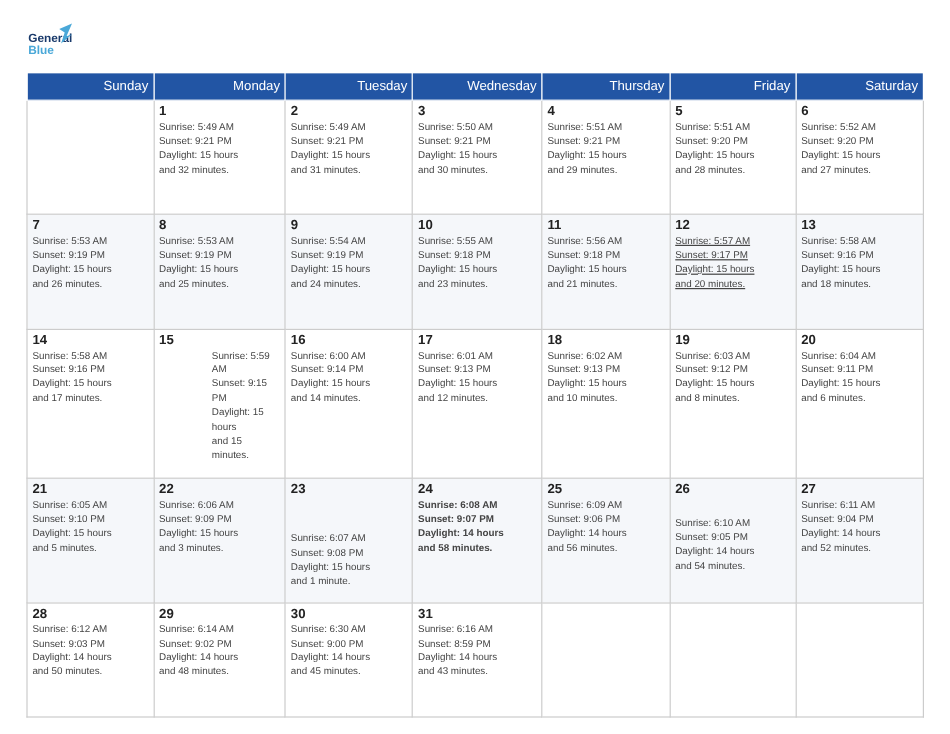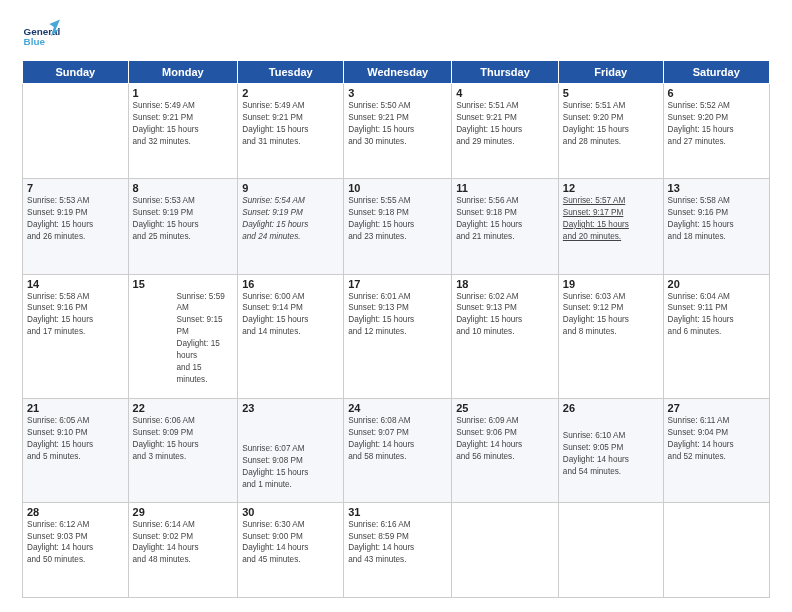--- a/index.html
+++ b/index.html
@@ -44,23 +44,23 @@
     }
     table {
       width: 100%;
       border-collapse: collapse;
       flex: 1;
     }
     thead tr th {
       background: #2255a4;
       color: #fff;
       font-size: 11px;
-      font-weight: bold;
+      font-weight: normal;
       padding: 5px 4px;
-      text-align: center;
+      text-align: right;
       border: 1px solid #fff;
     }
     tbody tr td {
       border: 1px solid #ccc;
       vertical-align: top;
       padding: 3px 4px;
       font-size: 8.5px;
       color: #333;
       width: 113px;
       height: 88px;
@@ -180,21 +180,21 @@
             </td>
             <td>
               <span class="day-num">8</span>
               <div class="day-info" style="white-space: pre-line;">Sunrise: 5:53 AM
 Sunset: 9:19 PM
 Daylight: 15 hours
 and 25 minutes.</div>
             </td>
             <td>
               <span class="day-num">9</span>
-              <div class="day-info" style="white-space: pre-line; font-style: italic;">Sunrise: 5:54 AM
+              <div class="day-info" style="white-space: pre-line;">Sunrise: 5:54 AM
 Sunset: 9:19 PM
 Daylight: 15 hours
 and 24 minutes.</div>
             </td>
             <td>
               <span class="day-num">10</span>
               <div class="day-info" style="white-space: pre-line;">Sunrise: 5:55 AM
 Sunset: 9:18 PM
 Daylight: 15 hours
 and 23 minutes.</div>
@@ -289,21 +289,21 @@
             </td>
             <td>
               <span class="day-num">23</span>
               <div class="day-info" style="white-space: pre-line; margin-top: 29px;">Sunrise: 6:07 AM
 Sunset: 9:08 PM
 Daylight: 15 hours
 and 1 minute.</div>
             </td>
             <td>
               <span class="day-num">24</span>
-              <div class="day-info" style="white-space: pre-line;">Sunrise: 6:08 AM
+              <div class="day-info" style="white-space: pre-line; font-weight: bold;">Sunrise: 6:08 AM
 Sunset: 9:07 PM
 Daylight: 14 hours
 and 58 minutes.</div>
             </td>
             <td>
               <span class="day-num">25</span>
               <div class="day-info" style="white-space: pre-line;">Sunrise: 6:09 AM
 Sunset: 9:06 PM
 Daylight: 14 hours
 and 56 minutes.</div>

